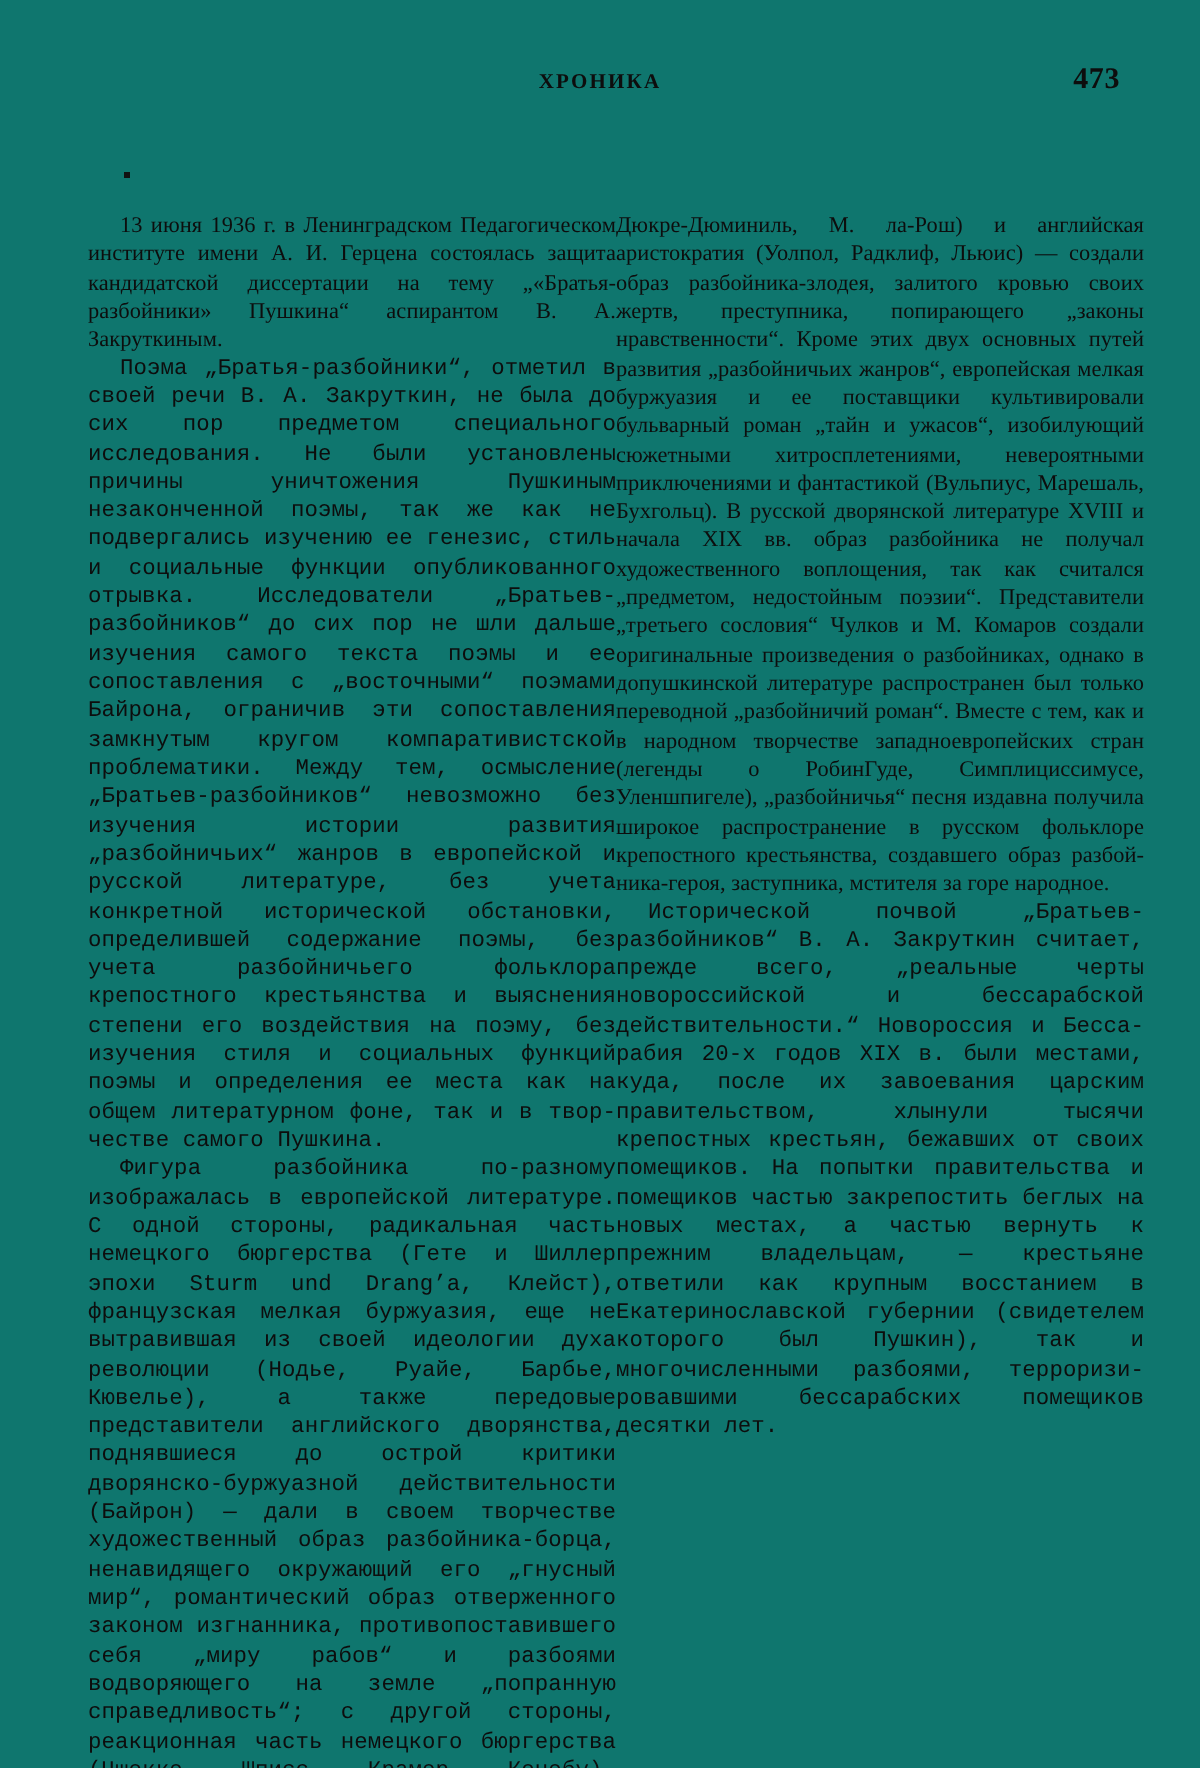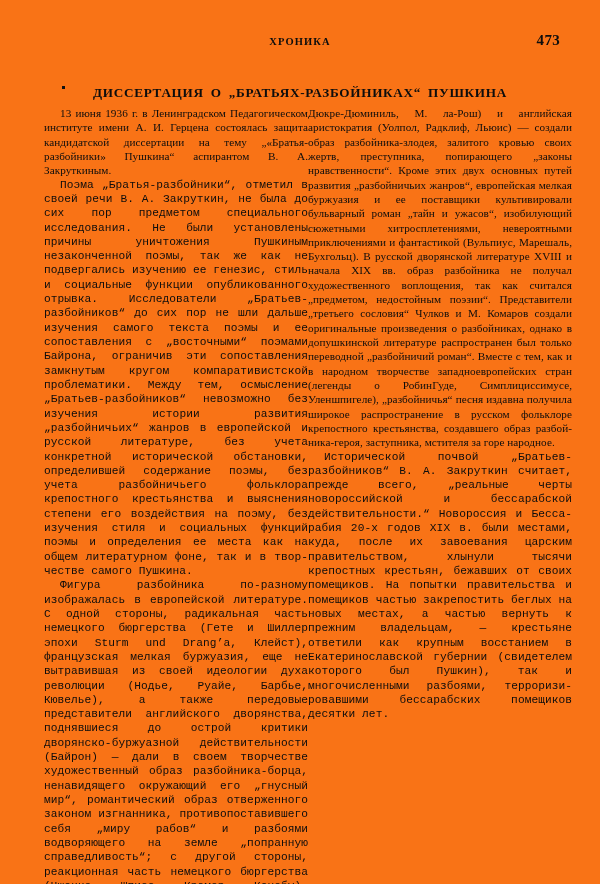--- a/index.html
+++ b/index.html
@@ -12,21 +12,21 @@
     height: 884px;
     font-family: "Liberation Serif", "DejaVu Serif", serif;
     color: #0d0d0d;
     overflow: hidden;
   }
   .page {
     position: relative;
     width: 600px;
     height: 884px;
     box-sizing: border-box;
-    background: #f97316;
+    background: #0f766e;
   }
 
   
   .running-head {
     position: absolute;
     left: 28px;
     right: 28px;
     top: 36px;
     height: 18px;
   }
@@ -107,21 +107,20 @@
 <body>
 
 <div class="page">
 
   <div class="running-head">
     <div class="running-head-title">ХРОНИКА</div>
     <div class="page-number">473</div>
   </div>
 
   <div class="title-dot"></div>
-  <h1 class="article-title">ДИССЕРТАЦИЯ О „БРАТЬЯХ-РАЗБОЙНИКАХ“ ПУШКИНА</h1>
 
   <div class="columns">
 
     <div class="col">
       <p>13 июня 1936 г. в Ленинградском Педаго­гическом институте имени А. И. Герцена состоялась защита кандидатской диссертации на тему „«Братья-разбойники» Пушкина“ ас­пирантом В. А. Закруткиным.</p>
       <p>Поэма „Братья-разбойники“, отметил в сво­ей речи В. А. Закруткин, не была до сих пор предметом специального исследования. Не были установлены причины уничтожения Пушкиным незаконченной поэмы, так же как не подвергались изучению ее генезис, стиль и социальные функции опубликованного от­рывка. Исследователи „Братьев-разбойников“ до сих пор не шли дальше изучения самого текста поэмы и ее сопоставления с „восточ­ными“ поэмами Байрона, ограничив эти сопо­ставления замкнутым кругом компаративист­ской проблематики. Между тем, осмысление „Братьев-разбойников“ невозможно без изу­чения истории развития „разбойничьих“ жан­ров в европейской и русской литературе, без учета конкретной исторической обстановки, определившей содержание поэмы, без учета разбойничьего фольклора крепостного кре­стьянства и выяснения степени его воздей­ствия на поэму, без изучения стиля и социаль­ных функций поэмы и определения ее места как на общем литературном фоне, так и в твор­честве самого Пушкина.</p>
       <p>Фигура разбойника по-разному изобража­лась в европейской литературе. С одной сто­роны, радикальная часть немецкого бюргерства (Гете и Шиллер эпохи Sturm und Drang’a, Клейст), французская мелкая буржуазия, еще не вытравившая из своей идеологии духа революции (Нодье, Руайе, Барбье, Кювелье), а также передовые представители английского дворянства, поднявшиеся до острой критики дворянско-буржуазной действительности (Бай­рон) — дали в своем творчестве художествен­ный образ разбойника-борца, ненавидящего окружающий его „гнусный мир“, романтиче­ский образ отверженного законом изгнанника, противопоставившего себя „миру рабов“ и раз­боями водворяющего на земле „попранную справедливость“; с другой стороны, реакцион­ная часть немецкого бюргерства (Цшокке, Шписс, Крамер, Коцебу), напуганная револю­цией французская буржуазия (Пиго-Лебрен,</p>
     </div>
 
     <div class="col">

